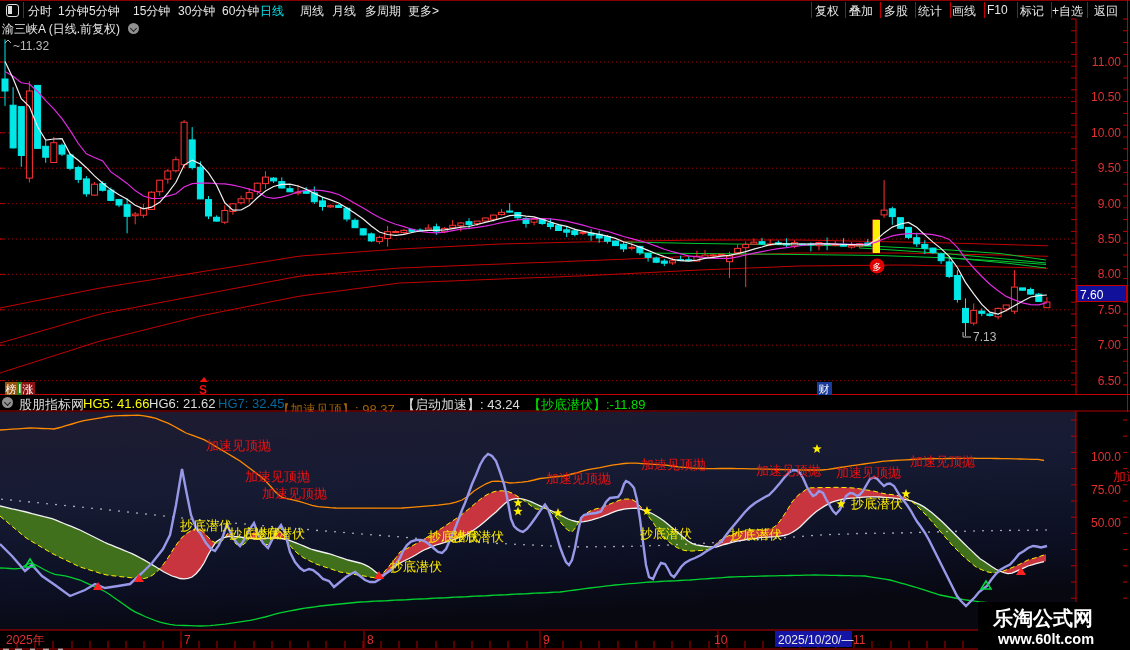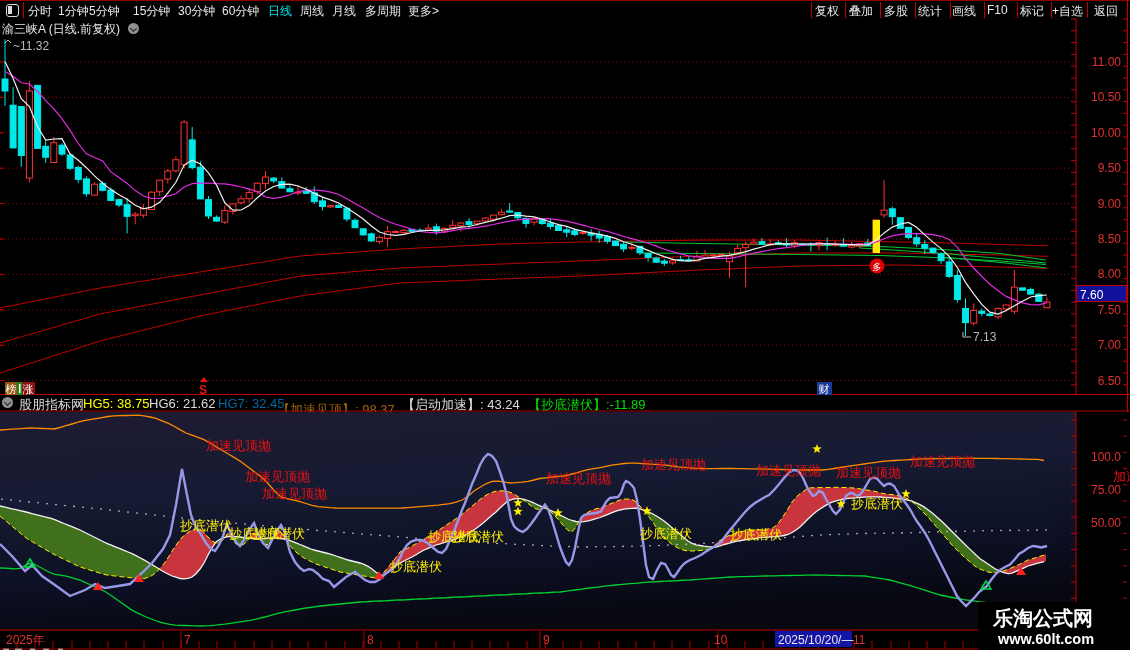--- a/index.html
+++ b/index.html
@@ -15,21 +15,21 @@
 .vsep{position:absolute;top:1px;width:1px;height:16px;background:#c00000}
 #namerow{position:absolute;left:0;top:21px;width:1100px;height:17px;color:#e8e8e8;font-size:12px}
 </style></head><body>
 <div id="toolbar">
  <span style="left:28px">分时</span>
     <span style="left:58px">1分钟</span>
     <span style="left:89px">5分钟</span>
  <span style="left:133px">15分钟</span>
     <span style="left:178px">30分钟</span>
     <span style="left:222px">60分钟</span>
- <span style="left:268px;color:#00e5ee">日线</span>
+ <span style="left:260px;color:#00e5ee">日线</span>
     <span style="left:300px">周线</span>
     <span style="left:332px">月线</span>
  <span style="left:365px">多周期</span>
     <span style="left:408px">更多&gt;</span>
  <span style="left:815px">复权</span>
     <span style="left:849px">叠加</span>
     <span style="left:884px">多股</span>
  <span style="left:918px">统计</span>
     <span style="left:952px">画线</span>
     <span style="left:987px">F10</span>
@@ -438,21 +438,21 @@
 </svg>
 <div class="abs" id="namerow">
  <span style="position:absolute;left:2px">渝三峡A (日线.前复权)</span>
  <div style="position:absolute;left:128px;top:2px;width:11px;height:11px;border-radius:50%;background:#909090"></div>
     <div style="position:absolute;left:131px;top:5px;width:5px;height:5px;border-left:1.5px solid #222;border-bottom:1.5px solid #222;transform:rotate(-45deg)"></div>
 </div>
 <div class="abs" style="left:0;top:395px;width:1130px;height:16px;background:#000;font-size:13px;color:#ddd">
  <div style="position:absolute;left:2px;top:2px;width:11px;height:11px;border-radius:50%;background:#909090"></div>
     <div style="position:absolute;left:5px;top:5px;width:5px;height:5px;border-left:1.5px solid #222;border-bottom:1.5px solid #222;transform:rotate(-45deg)"></div>
  <span style="position:absolute;left:19px;top:1px">股朋指标网</span>
- <span style="position:absolute;left:83px;top:1px;color:#ffff00">HG5: 38.75</span>
+ <span style="position:absolute;left:83px;top:1px;color:#ffff00">HG5: 41.66</span>
  <span style="position:absolute;left:149px;top:1px">HG6: 21.62</span>
  <span style="position:absolute;left:218px;top:1px;color:#0369a1">HG7: 32.45</span>
  <span style="position:absolute;left:277px;top:6px;color:#a16207">【加速见顶】: 98.37</span>
  <span style="position:absolute;left:402px;top:1px">【启动加速】: 43.24</span>
  <span style="position:absolute;left:528px;top:1px;color:#00dd00">【抄底潜伏】:-11.89</span>
 </div>
 <svg class="abs" style="left:0;top:0" width="1130" height="650" viewBox="0 0 1130 650">
  <defs>
   <linearGradient id="pbg" x1="0" y1="0" x2="0.25" y2="1">
    <stop offset="0" stop-color="#1e1b31"></stop>

